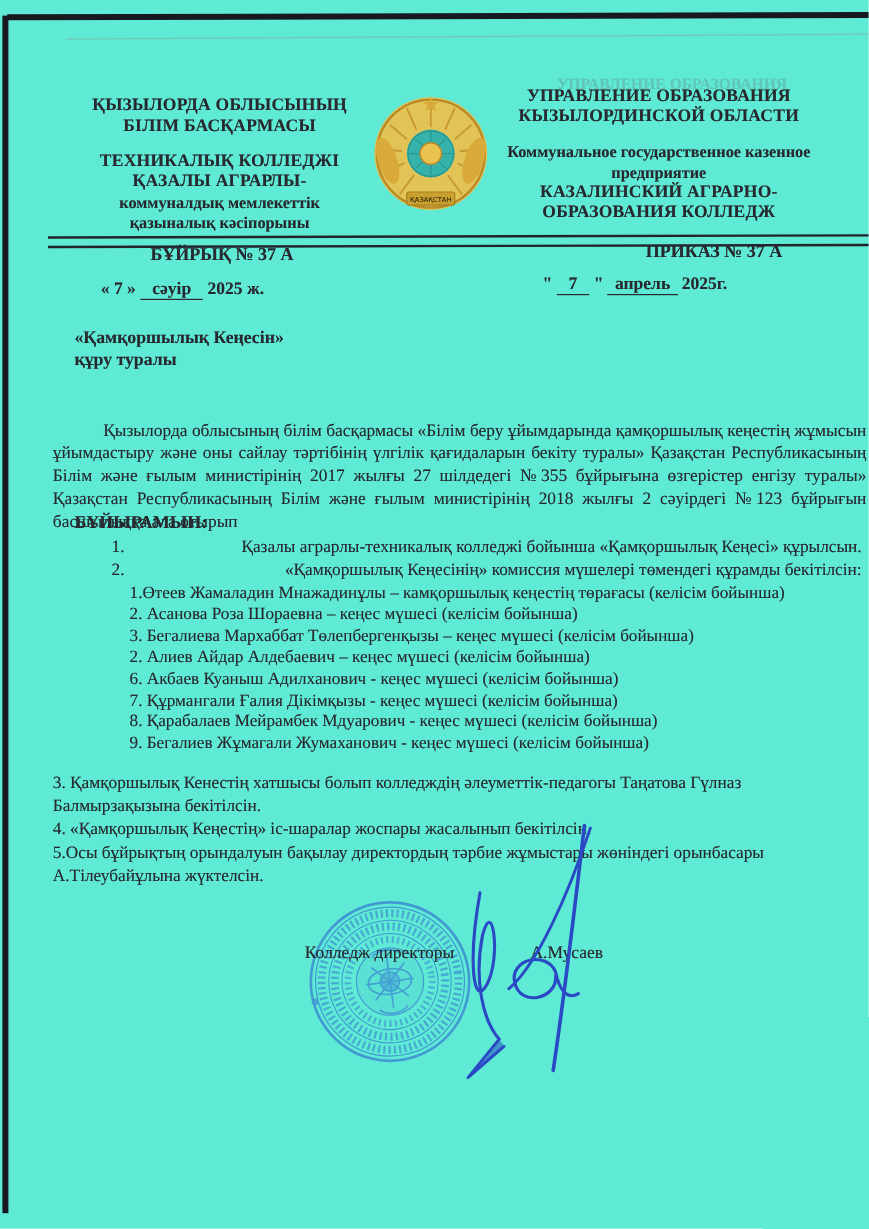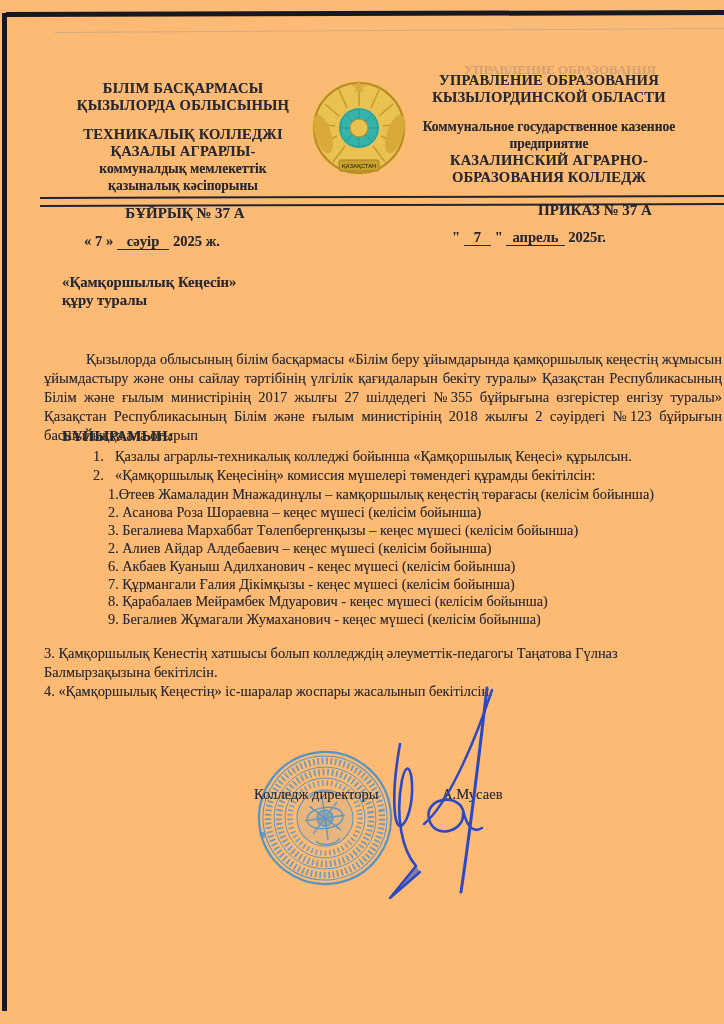--- a/index.html
+++ b/index.html
@@ -1,18 +1,18 @@
 <!DOCTYPE html>
 <html><head>
 <meta charset="utf-8">
 <style>
   html,body{margin:0;padding:0;background:#ffffff;}
   .page{
     position:relative;width:724px;height:1024px;overflow:hidden;
-    background:#fdba74;
+    background:#5eead4;
     font-family:"Liberation Serif","DejaVu Serif",serif;
     color:#28282f;
   }
   .ink{color:#28282f;text-shadow:0 0 .5px rgba(40,40,47,.4);}
   
   .scan-top{position:absolute;top:11px;left:6px;right:0;height:5px;background:#181820;transform:rotate(-.15deg);}
   .scan-left{position:absolute;top:13px;left:2px;width:5px;height:998px;background:#181820;}
   .scan-faint{position:absolute;top:30px;left:55px;right:0;height:1px;background:#9a9a96;opacity:.45;transform:rotate(-.35deg);}
   
   .hcol{position:absolute;text-align:center;font-weight:bold;line-height:17px;}
@@ -33,43 +33,43 @@
   .u{border-bottom:1.3px solid #28282f;padding:0 6px;}
   .usp{padding:0 10px;}
   
   .subject{position:absolute;left:62px;top:274px;font-weight:bold;font-size:14.8px;line-height:17.5px;}
   
   .preamble{position:absolute;left:44px;top:325px;width:678px;font-size:14.5px;line-height:19px;text-align:justify;text-indent:42px;margin-top:25px;}
   .resolve{position:absolute;left:62px;top:428px;font-weight:bold;font-size:15px;}
   .items{position:absolute;left:93px;top:447px;width:625px;font-size:14.4px;line-height:18.8px;}
   .oli{display:flex;}
   .oli .num{width:22px;flex:none;}
-  .oli .txt{flex:1;}
+  .oli .txt{flex:1;text-align:right;}
   .members{position:absolute;left:108px;top:486px;width:620px;font-size:14.3px;line-height:17.9px;}
   .paras{position:absolute;left:44px;top:644px;width:678px;font-size:14.4px;line-height:19.2px;}
   
   .stamp{position:absolute;left:255px;top:748px;opacity:.88;}
   .sig-title{position:absolute;left:254px;top:786px;font-size:14.6px;z-index:3;}
   .sig-name{position:absolute;left:442px;top:786px;font-size:14.6px;z-index:3;}
   .signature{position:absolute;left:366px;top:682px;z-index:4;}
 </style>
 </head>
 <body>
 
 <div class="page ink">
 
   <div class="scan-top"></div>
   <div class="scan-left"></div>
   <div class="scan-faint"></div>
 
   <div class="ghost">УПРАВЛЕНИЕ ОБРАЗОВАНИЯ</div>
 
   <div class="hcol hleft">
+    <div class="h-big">ҚЫЗЫЛОРДА ОБЛЫСЫНЫҢ</div>
     <div class="h-big">БІЛІМ БАСҚАРМАСЫ</div>
-    <div class="h-big">ҚЫЗЫЛОРДА ОБЛЫСЫНЫҢ</div>
     <div class="gap12"></div>
     <div class="h-big">ТЕХНИКАЛЫҚ КОЛЛЕДЖІ</div>
     <div class="h-big">ҚАЗАЛЫ АГРАРЛЫ-</div>
     <div class="h-small">коммуналдық мемлекеттік</div>
     <div class="h-small">қазыналық кәсіпорыны</div>
   </div>
 
   <svg class="emblem" width="112" height="108" viewBox="0 0 112 108">
     <circle cx="56" cy="52" r="47" fill="#e9c24f" opacity="0.95"></circle>
     <circle cx="56" cy="52" r="45" fill="none" stroke="#b98a2a" stroke-width="2"></circle>
@@ -157,20 +157,21 @@
     <div>2. Алиев Айдар Алдебаевич – кеңес мүшесі (келісім бойынша)</div>
     <div>6. Акбаев Куаныш Адилханович - кеңес мүшесі (келісім бойынша)</div>
     <div>7. Құрмангали Ғалия Дікімқызы - кеңес мүшесі (келісім бойынша)</div>
     <div>8. Қарабалаев Мейрамбек Мдуарович - кеңес мүшесі (келісім бойынша)</div>
     <div>9. Бегалиев Жұмагали Жумаханович  - кеңес мүшесі (келісім бойынша)</div>
   </div>
 
   <div class="paras">
     <div>3. Қамқоршылық Кенестің хатшысы болып колледждің әлеуметтік-педагогы Таңатова Гүлназ Балмырзақызына бекітілсін.</div>
     <div>4. «Қамқоршылық Кеңестің» іс-шаралар жоспары жасалынып бекітілсін.</div>
+    <div>5.Осы бұйрықтың орындалуын бақылау  директордың тәрбие жұмыстары жөніндегі орынбасары А.Тілеубайұлына жүктелсін.</div>
   </div>
 
   <svg class="stamp" width="140" height="140" viewBox="0 0 140 140">
     <g stroke="#3f8fd2" fill="none" transform="rotate(-8 70 70)">
       <circle cx="70" cy="70" r="66" stroke-width="2.2"></circle>
       <circle cx="70" cy="70" r="62" stroke-width="1"></circle>
       <circle cx="70" cy="70" r="57" stroke-width="6.5" stroke-dasharray="1.8 2.6" opacity="0.8"></circle>
       <circle cx="70" cy="70" r="51" stroke-width="0.9"></circle>
       <circle cx="70" cy="70" r="46" stroke-width="6.5" stroke-dasharray="1.8 2.7" opacity="0.8"></circle>
       <circle cx="70" cy="70" r="40" stroke-width="0.9"></circle>

